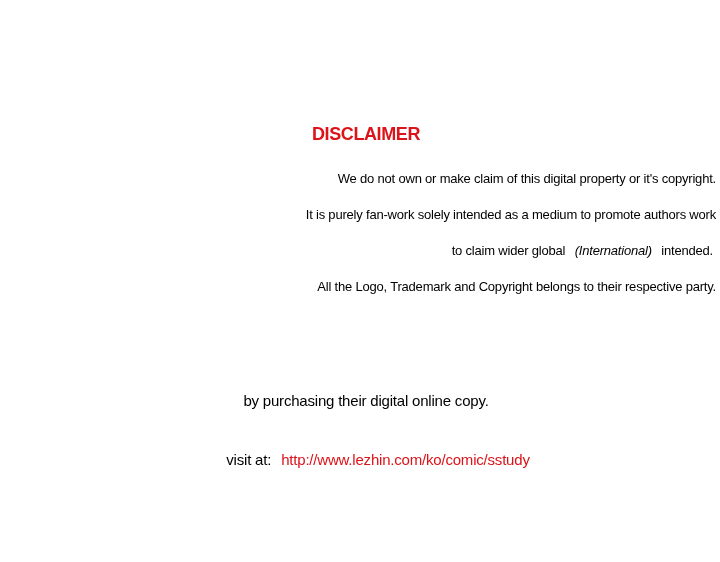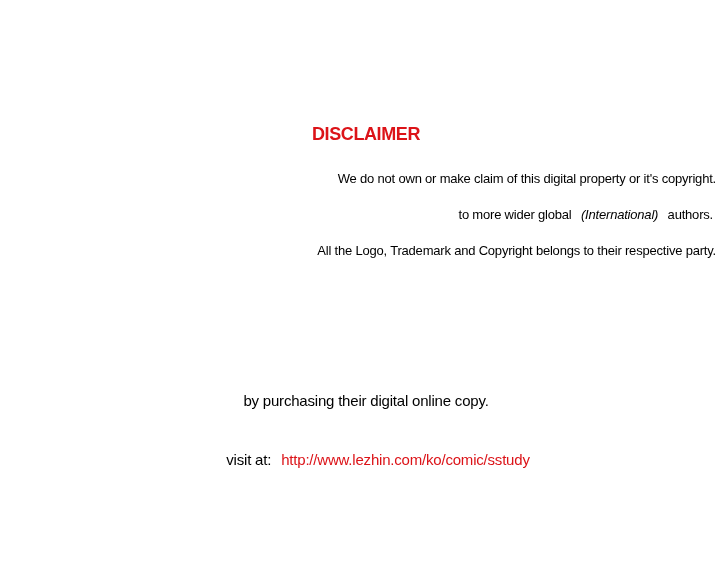--- a/index.html
+++ b/index.html
@@ -70,21 +70,22 @@
 </style>
 </head>
 <body>
 
 <div class="canvas">
 
   <div class="page-title">DISCLAIMER</div>
 
   <div class="body-block">
     <div>We do not own or make claim of this digital property or it's copyright.</div>
-    <div><span>to more wider global </span><em>(International)</em><span> authors.</span></div>
+    <div>It is purely fan-work solely intended as a medium to promote authors work</div>
+    <div><span>to claim wider global </span><em>(International)</em><span> intended.</span></div>
     <div>All the Logo, Trademark and Copyright belongs to their respective party.</div>
   </div>
 
   <div class="support-block">
     <div>by purchasing their digital online copy.</div>
   </div>
 
   <div class="visit-line"><span>visit at: </span><span class="red visit-url">http://www.lezhin.com/ko/comic/sstudy</span></div>
 
 </div>

